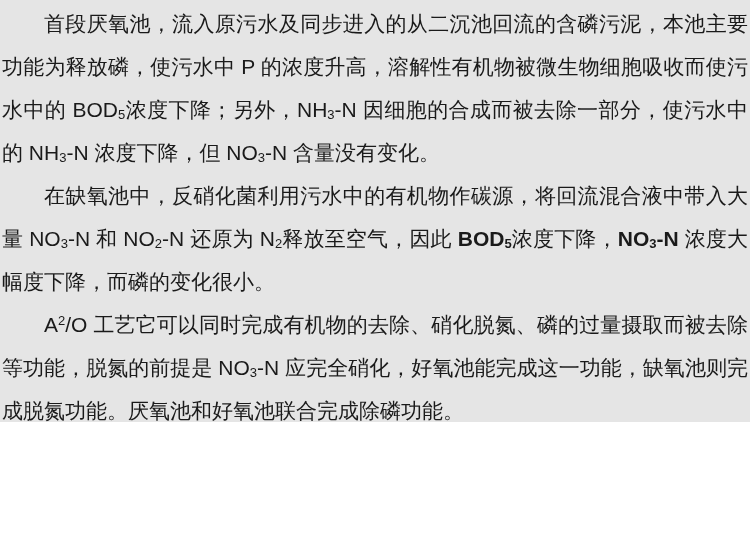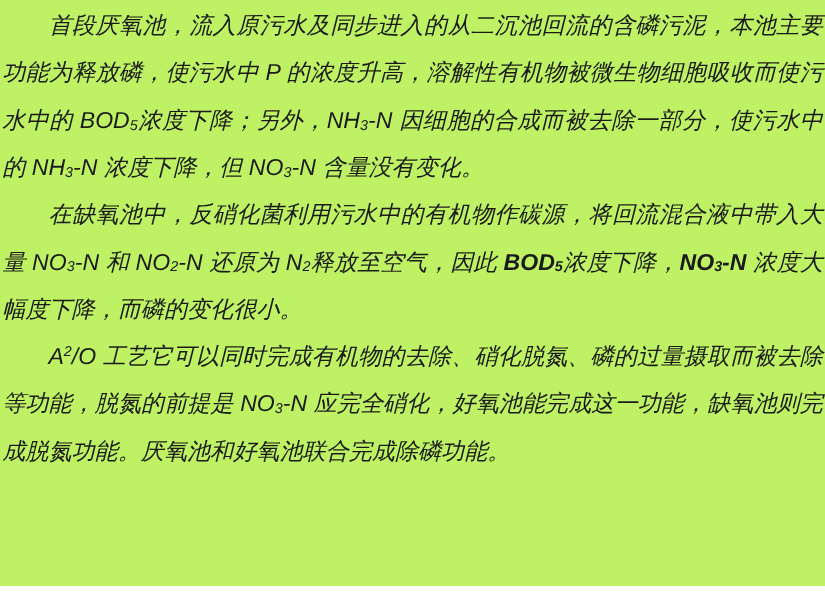--- a/index.html
+++ b/index.html
@@ -3,25 +3,24 @@
 <meta charset="utf-8">
 <style>
   html, body {
     margin: 0;
     padding: 0;
     background: #ffffff;
   }
   .page {
     position: relative;
     width: 750px;
-    height: 533px;
-    background: #bef264;
+    height: 422px;
+    background: #e5e5e5;
     overflow: hidden;
     box-sizing: border-box;
-    font-style: italic;
   }
   .doc-body {
     padding: 2px 2px 0 2px;
     font-family: "Liberation Sans", "DejaVu Sans", sans-serif;
     font-size: 21px;
     line-height: 43px;
     color: #1a1a1a;
     text-align: justify;
   }
   .doc-body p {

